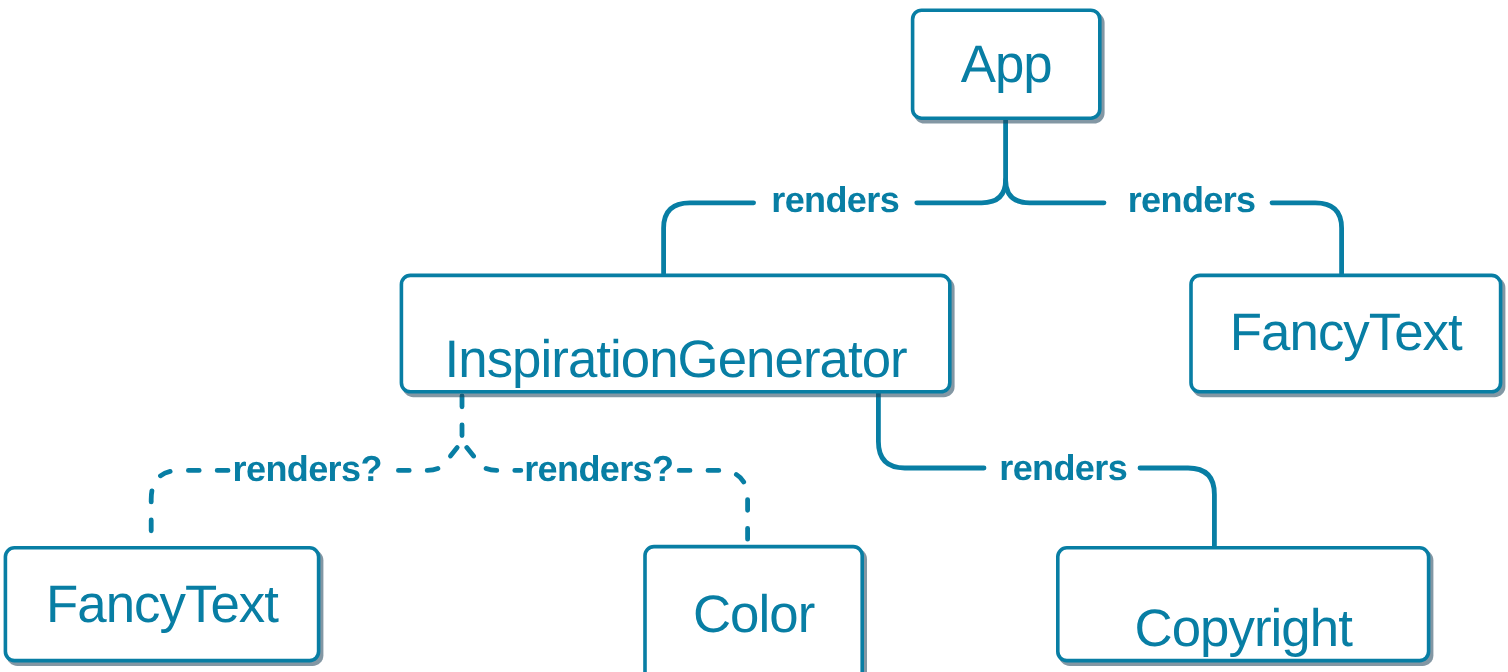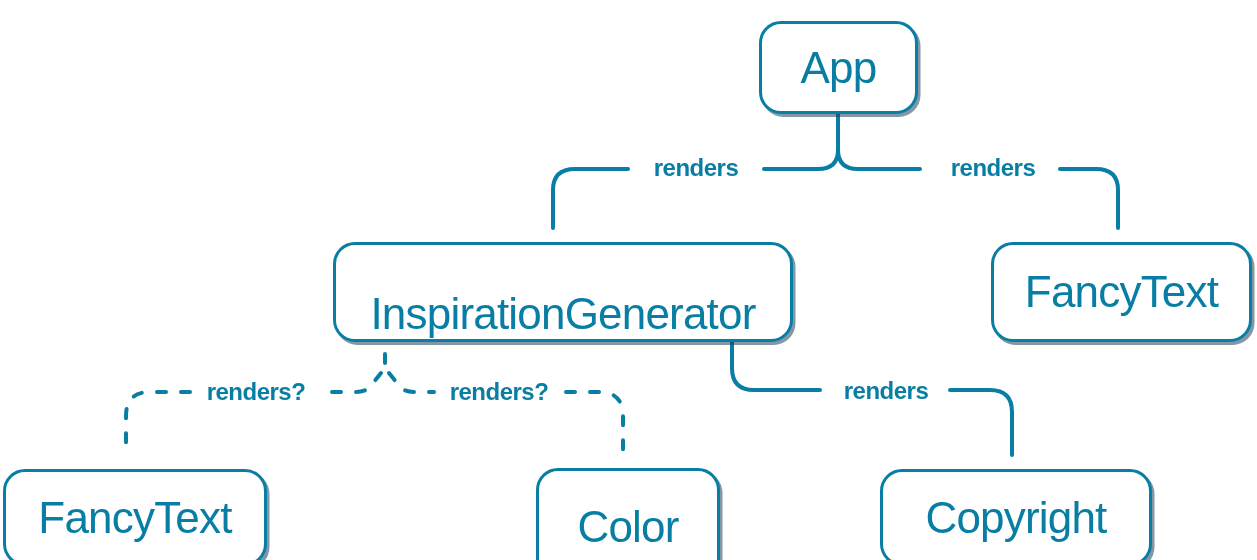--- a/index.html
+++ b/index.html
@@ -22,41 +22,40 @@
     stroke-width:4;
     fill:none;
     stroke-linecap:round;
     stroke-linejoin:round;
   }
   .edge.dashed{stroke-dasharray:9 15;}
   .node{
     position:absolute;
     background:var(--fill);
     border:3.5px solid var(--stroke);
-    border-radius:22px;
+    border-radius:9px;
     box-shadow:2.5px 3px 0 var(--shadow);
     display:flex;align-items:center;justify-content:center;
     color:var(--text);
     font-size:44px;
     font-weight:500;
     letter-spacing:-0.8px;
     box-sizing:border-box;
-    margin-top:14px;
   }
   .node-app{left:759px;top:7px;width:159px;height:93px;}
   .node-inspiration{left:333px;top:228px;width:460px;height:100px;align-items:flex-end;}
   .node-fancy-top{left:991px;top:228px;width:261px;height:100px;}
   .node-fancy-bottom{left:3px;top:455px;width:264px;height:97px;}
   .node-color{left:536px;top:454px;width:184px;height:118px;}
-  .node-copyright{left:880px;top:455px;width:272px;height:97px;}
+  .node-copyright{left:880px;top:455px;width:312px;height:97px;align-items:flex-end;}
   .edge-label{
     position:absolute;
     transform:translate(-50%,-50%);
     color:var(--text);
-    font-size:24px;
+    font-size:30px;
     font-weight:600;
     letter-spacing:-0.5px;
     white-space:nowrap;
   }
   .lbl-renders-left{left:696px;top:168px;}
   .lbl-renders-right{left:993px;top:168px;}
   .lbl-renders-bottom{left:886px;top:391px;}
   .lbl-renders-q-left{left:256px;top:392px;}
   .lbl-renders-q-right{left:499px;top:392px;}
 </style>

